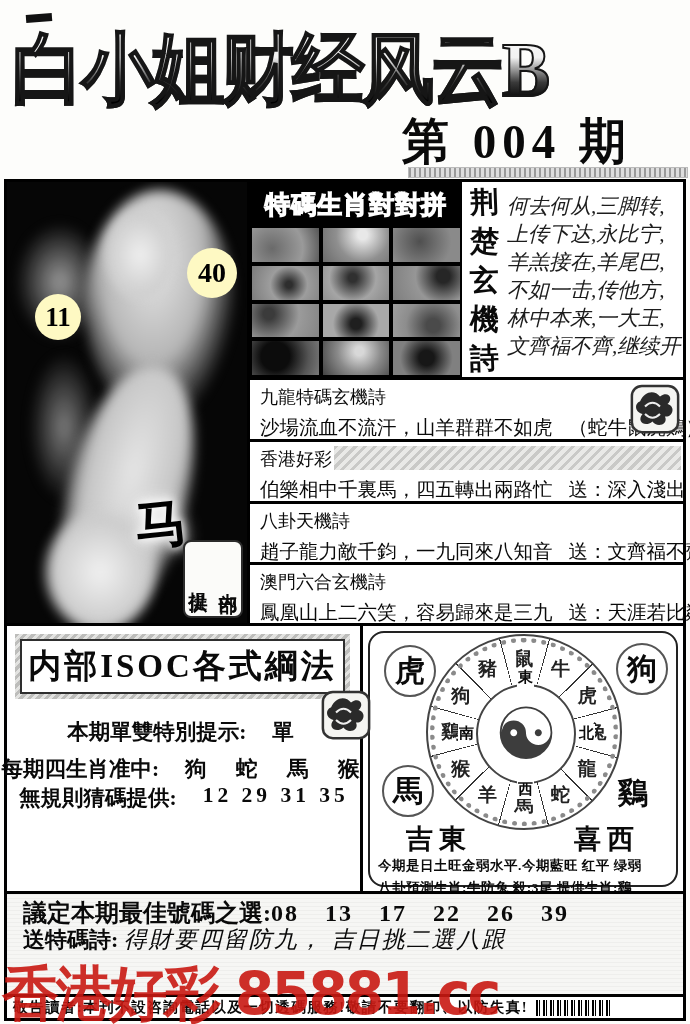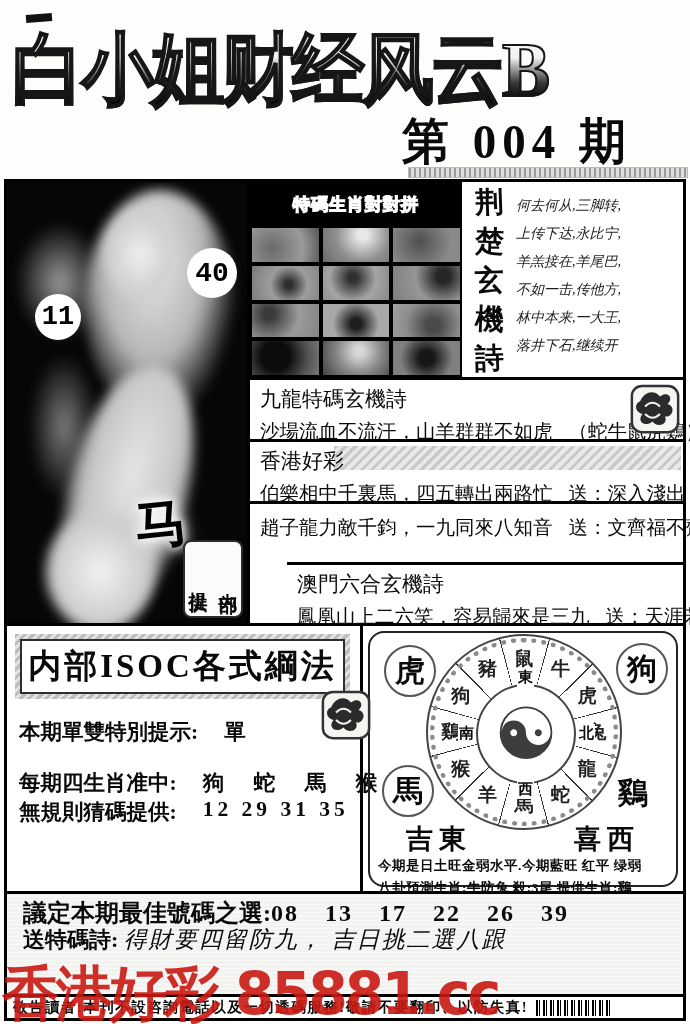--- a/index.html
+++ b/index.html
@@ -21,33 +21,33 @@
   
   .photo{position:absolute;left:0;top:0;width:240px;height:441px;background:#060606;
     border-right:3px solid #000;overflow:hidden;}
   .blob{position:absolute;border-radius:50%;filter:blur(6px);}
   .b-hair{left:78px;top:8px;width:150px;height:230px;background:radial-gradient(ellipse at 45% 30%,#e8e8e8 0%,#b5b5b5 45%,rgba(20,20,20,0) 75%);}
   .b-face{left:98px;top:28px;width:70px;height:90px;background:radial-gradient(ellipse,#efefef 0%,#cfcfcf 60%,rgba(20,20,20,0) 100%);filter:blur(4px);}
   .b-body{left:60px;top:180px;width:120px;height:270px;background:radial-gradient(ellipse at 50% 40%,#e5e5e5 0%,#c2c2c2 55%,rgba(10,10,10,0) 85%);transform:rotate(14deg);}
   .b-chest{left:38px;top:330px;width:110px;height:120px;background:radial-gradient(ellipse,#f1f1f1 0%,#cccccc 60%,rgba(10,10,10,0) 90%);}
   .b-smoke1{left:8px;top:40px;width:90px;height:120px;background:radial-gradient(ellipse,#9b9b9b 0%,rgba(10,10,10,0) 70%);}
   .b-smoke2{left:22px;top:170px;width:70px;height:150px;background:radial-gradient(ellipse,#7e7e7e 0%,rgba(10,10,10,0) 70%);}
-  .ball{position:absolute;background:#ffffff;border-radius:50%;color:#000;display:flex;
-    align-items:center;justify-content:center;font-weight:bold;font-family:Liberation Mono, monospace;}
+  .ball{position:absolute;background:#fef9c3;border-radius:50%;color:#000;display:flex;
+    align-items:center;justify-content:center;font-weight:bold;font-family:Liberation Serif, serif;}
   .ball11{left:28px;top:112px;width:46px;height:46px;font-size:27px;}
   .ball40{left:180px;top:66px;width:50px;height:50px;font-size:28px;}
   .horse{position:absolute;left:128px;top:308px;font-size:52px;font-weight:900;color:#000;
     text-shadow:0 0 8px #fff,0 0 14px #fff,0 0 20px #fff;transform:rotate(-6deg);}
   .provider{position:absolute;left:176px;top:358px;width:56px;height:74px;background:#fbfbf9;
     border:2px solid #2b2b2b;border-radius:8px;display:flex;flex-direction:row;align-items:center;justify-content:center;gap:4px;}
   .pv{writing-mode:vertical-rl;text-orientation:upright;font-size:19px;font-weight:bold;letter-spacing:2px;}
   
   .temag{position:absolute;left:243px;top:0;width:212px;height:195px;background:#000;}
   .temag-h{height:44px;display:flex;align-items:center;justify-content:center;
-    font-size:17px;font-weight:900;letter-spacing:1px;color:transparent;
+    font-size:25px;font-weight:900;letter-spacing:1px;color:transparent;
     -webkit-text-stroke:1.3px #fff;white-space:nowrap;}
   .pgrid{position:absolute;left:2px;top:46px;right:2px;bottom:2px;display:grid;
     grid-template-columns:repeat(3,1fr);grid-template-rows:repeat(4,1fr);gap:4px;}
   .cell{background:#777;}
   .cell:nth-child(1){background:radial-gradient(circle at 30% 60%,#6a6a6a,#9a9a9a 60%,#555);}
   .cell:nth-child(2){background:radial-gradient(circle at 60% 20%,#e8e8e8 10%,#8f8f8f 55%,#6b6b6b);}
   .cell:nth-child(3){background:radial-gradient(circle at 40% 40%,#4f4f4f,#8a8a8a 70%);}
   .cell:nth-child(4){background:radial-gradient(circle at 55% 55%,#2e2e2e 8%,#9d9d9d 45%,#7b7b7b);}
   .cell:nth-child(5){background:radial-gradient(circle at 45% 35%,#303030 10%,#a5a5a5 55%,#888);}
   .cell:nth-child(6){background:radial-gradient(circle at 75% 30%,#262626 12%,#969696 50%,#7e7e7e);}
@@ -57,41 +57,41 @@
   .cell:nth-child(10){background:radial-gradient(circle at 35% 45%,#0c0c0c 30%,#555 70%,#787878);}
   .cell:nth-child(11){background:radial-gradient(circle at 55% 30%,#d8d8d8 10%,#8a8a8a 50%,#424242);}
   .cell:nth-child(12){background:radial-gradient(circle at 50% 50%,#171717 20%,#808080 70%);}
   
   .jingchu{position:absolute;left:455px;top:0;width:221px;height:195px;background:#fff;
     display:flex;box-sizing:border-box;padding:6px 4px 4px 8px;}
   .jc-title{width:38px;display:flex;flex-direction:column;align-items:center;justify-content:space-between;}
   .jc-ch{font-size:29px;font-weight:900;line-height:1;transform:rotate(-2deg);}
   .jc-ch:nth-child(even){transform:rotate(2deg);}
   .jc-lines{flex:1;padding:4px 0 0 8px;}
-  .jc-line{font-size:14px;font-style:italic;line-height:28px;white-space:nowrap;color:#1c1c1c;}
+  .jc-line{font-size:21px;font-style:italic;line-height:28px;white-space:nowrap;color:#1c1c1c;}
   
   .sections{position:absolute;left:243px;top:195px;width:433px;}
   .section{position:relative;border-top:3px solid #000;box-sizing:border-box;padding:5px 8px 0 10px;}
-  .s0{height:62px;} .s1{height:62px;} .s2{height:61px;} .s3{height:52px;margin-left:37px;}
-  .sec-title{font-size:21px;white-space:nowrap;}
+  .s0{height:62px;} .s1{height:62px;} .s2{height:61px;} .s3{height:52px;}
+  .sec-title{font-size:18px;white-space:nowrap;}
   .sec-line{font-size:19.5px;white-space:nowrap;margin-top:5px;}
   .sec-extra{margin-left:16px;}
   .hatchband{position:absolute;left:84px;top:4px;right:2px;height:24px;
     background:repeating-linear-gradient(135deg,#c9c9c7 0 3px,#e9e9e7 3px 7px);z-index:0;}
   .sec-title,.sec-line{position:relative;z-index:1;}
   .stamp{position:absolute;width:50px;height:50px;z-index:5;}
   .stamp-sec{right:3px;top:4px;}
   
   .isoc{position:absolute;left:0;top:441px;width:356px;height:268px;border-top:3px solid #000;
     border-right:3px solid #000;box-sizing:border-box;}
   .gbox{margin:8px 10px 0 8px;background:repeating-linear-gradient(135deg,#bdbdbb 0 3px,#e3e3e1 3px 6px);padding:5px;}
   .gbox-in{border:2px solid #2e2e2e;background:#fff;text-align:center;font-size:33px;
     font-weight:bold;letter-spacing:3px;padding:3px 2px;white-space:nowrap;}
   .isoc-line{display:flex;padding:0 14px 0 12px;font-size:21.5px;font-weight:bold;white-space:nowrap;}
-  .il1{margin-top:18px;} .il2{margin-top:22px;} .il3{}
+  .il1{margin-top:18px;justify-content:center;} .il2{margin-top:8px;justify-content:center;} .il3{}
   .isoc-val{margin-left:26px;letter-spacing:4px;}
   .stamp-mid{left:314px;top:508px;}
   
   .wheelp{position:absolute;left:356px;top:441px;width:320px;height:268px;border-top:3px solid #000;box-sizing:border-box;}
   .wheel-in{position:absolute;left:5px;top:5px;right:5px;bottom:4px;border:2px solid #222;border-radius:16px;}
   .corner{position:absolute;font-size:30px;font-weight:bold;display:flex;align-items:center;justify-content:center;}
   .corner.circ{width:48px;height:48px;border:2px solid #555;border-radius:50%;}
   .c-tl{left:14px;top:12px;} .c-tr{left:246px;top:10px;} .c-bl{left:12px;top:132px;} .c-br{left:248px;top:140px;}
   .wheel{position:absolute;left:56px;top:1px;width:196px;height:196px;}
   .w-outer{position:absolute;inset:0;border:2px solid #444;border-radius:50%;
@@ -180,21 +180,21 @@
         <span class="jc-ch">玄</span>
         <span class="jc-ch">機</span>
         <span class="jc-ch">詩</span>
       </div>
       <div class="jc-lines">
         <div class="jc-line">何去何从,三脚转,</div>
         <div class="jc-line">上传下达,永比宁,</div>
         <div class="jc-line">羊羔接在,羊尾巴,</div>
         <div class="jc-line">不如一击,传他方,</div>
         <div class="jc-line">林中本来,一大王,</div>
-        <div class="jc-line">落井下石,继续开</div>
+        <div class="jc-line">文齊福不齊,继续开</div>
       </div>
     </div>
 
     <div class="sections">
       <div class="section s0">
         <div class="sec-title">九龍特碼玄機詩</div>
         <div class="sec-line">
           <span>沙場流血不流汗，山羊群群不如虎</span><span class="sec-extra">（蛇牛鼠虎鷄）</span>
         </div>
         <div class="stamp stamp-sec">
@@ -206,20 +206,21 @@
         </div>
       </div>
       <div class="section s1">
         <div class="hatchband"></div>
         <div class="sec-title">香港好彩</div>
         <div class="sec-line">
           <span>伯樂相中千裏馬，四五轉出兩路忙</span><span class="sec-extra">送：深入淺出</span>
         </div>
       </div>
       <div class="section s2">
+        <div class="sec-title">八卦天機詩</div>
         <div class="sec-line">
           <span>趙子龍力敵千鈞，一九同來八知音</span><span class="sec-extra">送：文齊福不齊</span>
         </div>
       </div>
       <div class="section s3">
         <div class="sec-title">澳門六合玄機詩</div>
         <div class="sec-line">
           <span>鳳凰山上二六笑，容易歸來是三九</span><span class="sec-extra">送：天涯若比鄰</span>
         </div>
       </div>

